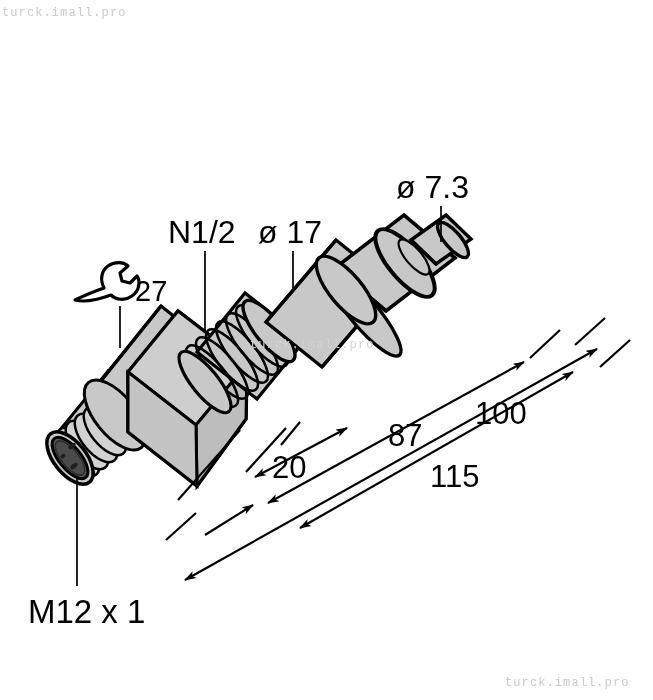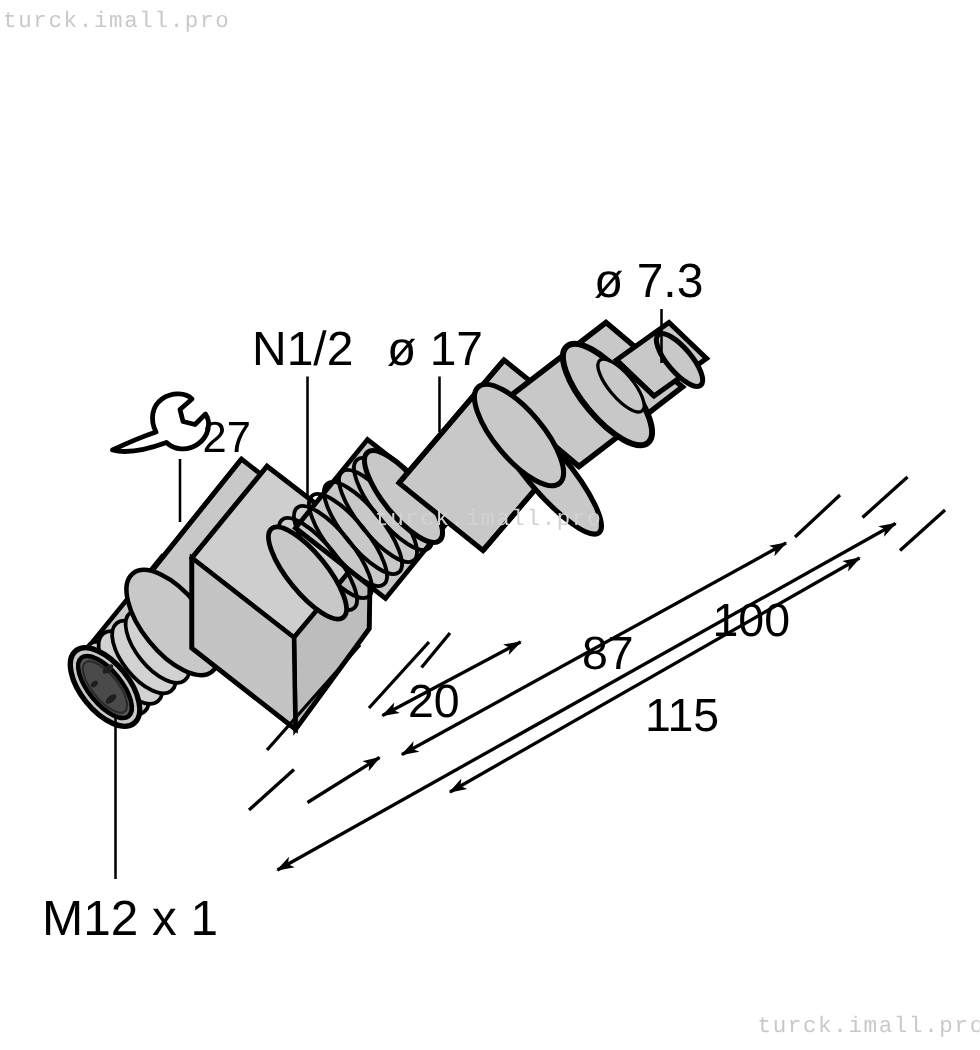--- a/index.html
+++ b/index.html
@@ -1,20 +1,20 @@
 <!DOCTYPE html>
 <html><head>
 <meta charset="utf-8">
 <style>
   html,body{margin:0;padding:0;background:#ffffff;}
   body{width:653px;height:700px;position:relative;overflow:hidden;
        font-family:"Liberation Sans",sans-serif;}
   #stage{position:absolute;left:0;top:0;width:653px;height:700px;}
   svg#drawing{position:absolute;left:0;top:0;width:653px;height:700px;display:block;}
-  .wm{position:absolute;font-family:"Liberation Mono",monospace;font-size:15px;
+  .wm{position:absolute;font-family:"Liberation Mono",monospace;font-size:12px;
       color:#c9c9c9;letter-spacing:1.1px;white-space:nowrap;user-select:none;}
   #wm-tl{left:2px;top:6px;}
   #wm-br{left:505px;top:676px;}
   #wm-ctr{left:250px;top:338px;color:#d2d2d2;}
 </style>
 </head>
 <body>
 
 <div id="stage">
 

